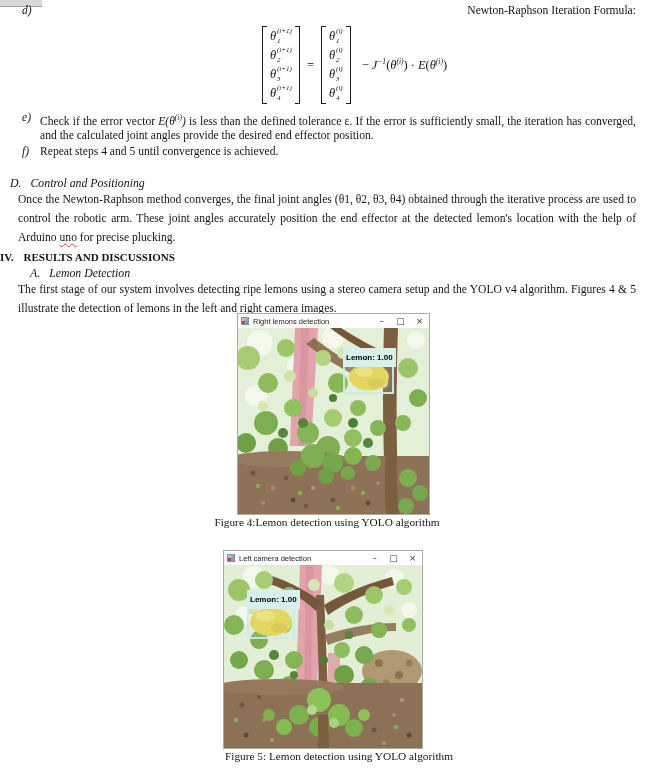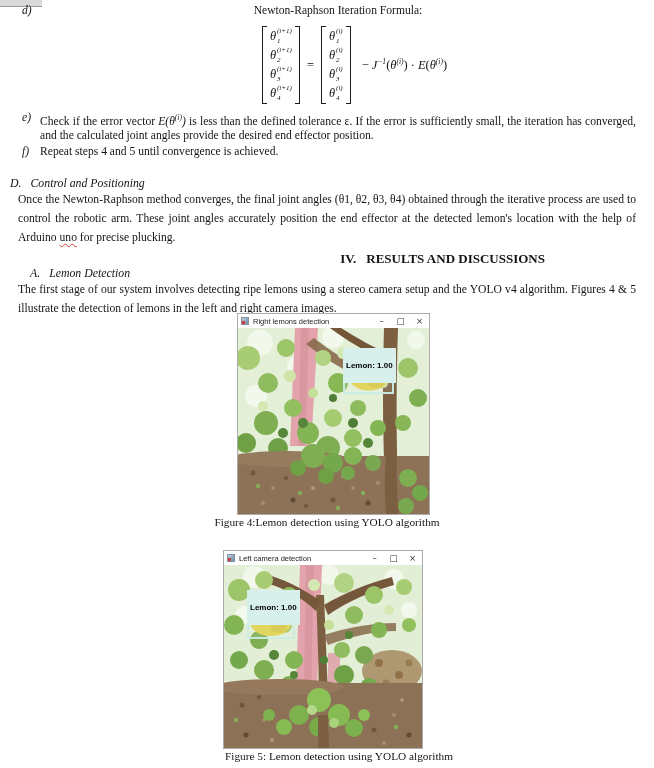--- a/index.html
+++ b/index.html
@@ -10,21 +10,21 @@
   .abs { position:absolute; }
   .frag { left:0; top:0; width:42px; height:6px; background:#d9d9d9; border-bottom:1px solid #9c9c9c; }
 
   
   .li { display:flex; font-size:11.6px; line-height:14.6px; }
   .li-label { width:18px; flex:0 0 18px; font-style:italic; }
   .li-text { flex:1; text-align:justify; }
   .par { font-size:11.6px; line-height:19px; text-align:justify; }
   .it-head { font-size:11.8px; font-style:italic; }
   .it-head .hd-label { margin-right:9px; }
-  .center-head { width:545px; text-align:right; font-weight:bold; font-size:13px; }
+  .center-head { width:545px; text-align:left; font-weight:bold; font-size:11px; }
   .center-head .hn { margin-right:10px; }
   .wavy { text-decoration:underline; text-decoration-style:wavy; text-decoration-color:#d63a2f; text-decoration-thickness:1px; text-underline-offset:2px; }
   .caption { width:654px; text-align:center; font-size:11.3px; }
 
   
   .equation { left:0; top:24px; width:654px; height:82px; display:flex; justify-content:center; align-items:center; transform:translateX(26px); }
   .matrix { display:flex; align-items:stretch; margin:0 3px; }
   .bk { width:4px; }
   .bk.l { border-left:1.3px solid #1c1c1c; border-top:1.3px solid #1c1c1c; border-bottom:1.3px solid #1c1c1c; }
   .bk.r { border-right:1.3px solid #1c1c1c; border-top:1.3px solid #1c1c1c; border-bottom:1.3px solid #1c1c1c; }
@@ -42,21 +42,21 @@
   
   .window { position:absolute; background:#fff; border:1px solid #ababab; box-sizing:content-box; }
   .titlebar { height:14px; display:flex; align-items:center; background:#ffffff; font-family:"Liberation Sans", sans-serif; }
   .win-icon { width:8px; height:8px; margin:0 4px 0 3px; background:linear-gradient(135deg,#c2d2e0 0%,#8fa8c0 55%,#6f90ae 100%); border:1px solid #84929f; box-sizing:border-box; position:relative; flex:0 0 8px; }
   .win-icon::after { content:""; position:absolute; left:0; bottom:0; width:3px; height:3px; background:#d04038; }
   .win-title { font-size:7.5px; color:#222; white-space:nowrap; }
   .win-btns { margin-left:auto; display:flex; height:100%; }
   .win-btn { width:19px; height:100%; display:flex; align-items:center; justify-content:center; font-size:8.5px; color:#333; font-family:"DejaVu Sans", sans-serif; }
   .viewport { position:relative; overflow:hidden; }
   .viewport svg { display:block; }
-  .det-label { position:absolute; height:11px; line-height:11px; padding:12px 3px; background:#d7f0ec; color:#000; font-family:"Liberation Sans", sans-serif; font-weight:bold; font-size:8px; white-space:nowrap; }
+  .det-label { position:absolute; height:11px; line-height:11px; padding:4px 3px; background:#d7f0ec; color:#000; font-family:"Liberation Sans", sans-serif; font-weight:bold; font-size:8px; white-space:nowrap; }
   .det-box { position:absolute; border:2px solid rgba(201,236,229,.95); background:rgba(210,240,236,.12); box-sizing:border-box; }
 
   
   .item-d { left:22px; top:4px; width:614px; }
   .item-e { left:22px; top:111px; width:614px; }
   .item-f { left:22px; top:145px; width:614px; }
   .sec-d-head { left:10px; top:176px; }
   .sec-d-body { left:18px; top:190px; width:618px; }
   .sec-iv { left:0; top:251px; }
   .sec-a-head { left:30px; top:266px; }
@@ -66,21 +66,21 @@
   .win2 { left:223px; top:550px; width:198px; }
   .cap5 { left:12px; top:750px; }
 </style>
 </head>
 <body>
 
 <div class="abs frag"></div>
 
 <div class="abs li item-d">
   <span class="li-label">d)</span>
-  <span class="li-text" style="text-align:center;">Newton-Raphson Iteration Formula:</span>
+  <span class="li-text" style="text-align:right;">Newton-Raphson Iteration Formula:</span>
 </div>
 
 <div class="abs equation">
   <div class="matrix">
     <div class="bk l"></div>
     <div class="mcol">
       <div class="entry">
           <span class="theta">θ</span>
           <span class="scripts">
             <span>(i+1)</span>

